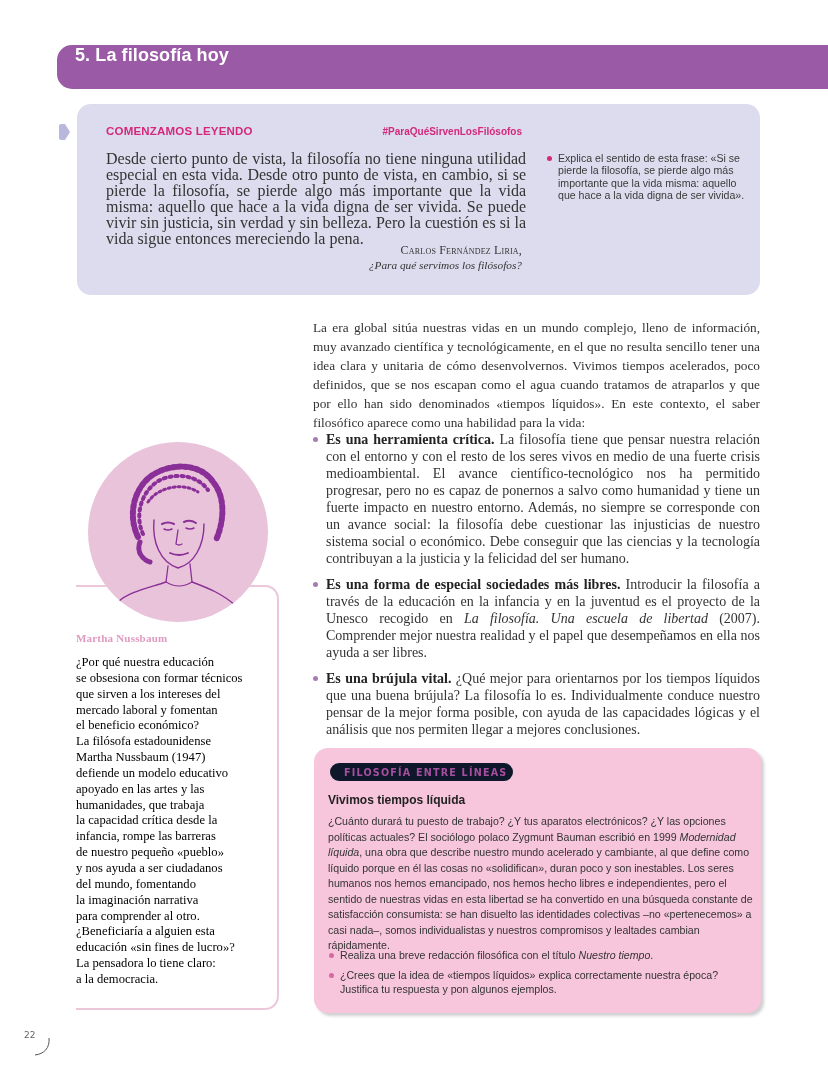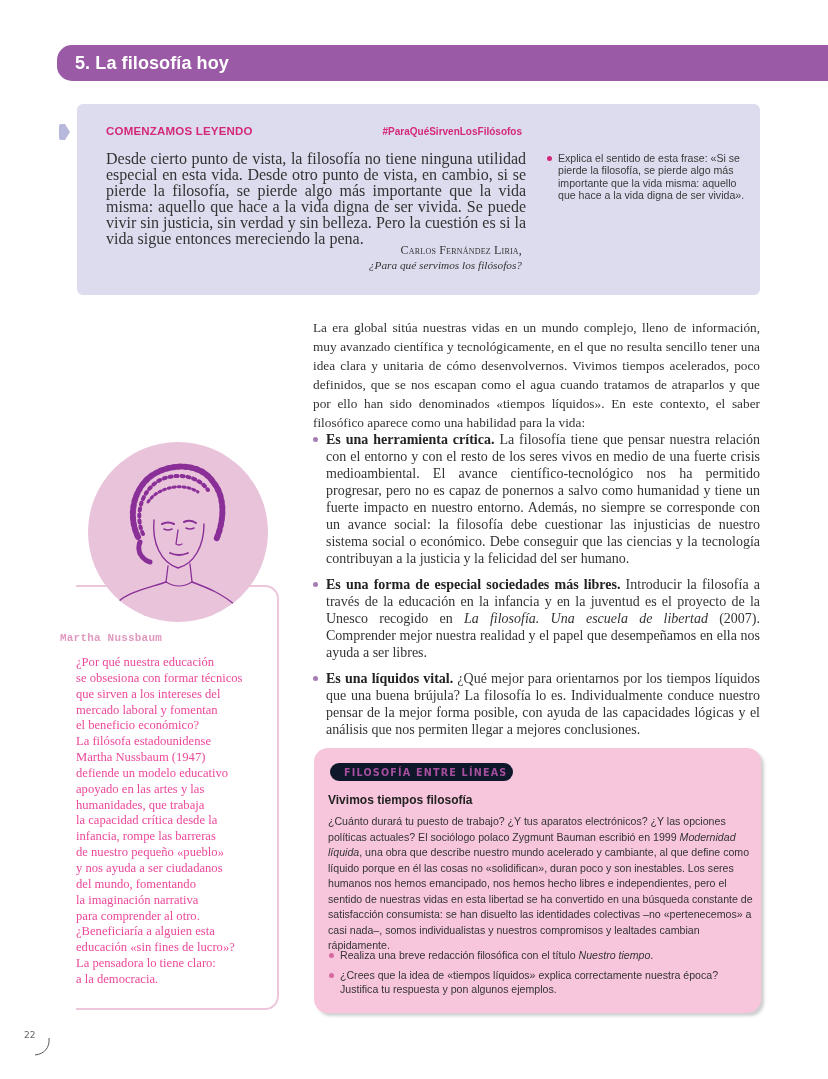--- a/index.html
+++ b/index.html
@@ -1,36 +1,36 @@
 <!DOCTYPE html>
 <html><head>
 <meta charset="utf-8">
 <style>
   * { box-sizing: border-box; margin: 0; padding: 0; }
   html, body { width: 828px; height: 1079px; background: #ffffff; overflow: hidden; }
   body { position: relative; font-family: "DejaVu Serif", serif; color: #3a3a3a; }
 
   
   .section-bar {
-    position: absolute; left: 57px; top: 45px; width: 771px; height: 36px;
+    position: absolute; left: 57px; top: 45px; width: 771px; height: 44px;
     background: #9a5aa6; border-radius: 15px 0 0 15px;
-    display: flex; align-items: center; padding-left: 18px;
+    display: flex; align-items: flex-start; padding-left: 18px;
   }
   .section-bar .title {
     font-family: "Liberation Sans", sans-serif; font-weight: bold; font-size: 18px;
     color: #ffffff; letter-spacing: 0.1px;
   }
 
   
   .reading-marker {
     position: absolute; left: 59px; top: 124px; width: 11px; height: 16px;
   }
   .reading-box {
     position: absolute; left: 77px; top: 104px; width: 683px; height: 191px;
-    background: #dcdcee; border-radius: 6px; padding-left: 47px;
+    background: #dcdcee; border-radius: 14px; padding-left: 47px;
   }
   .reading-head {
     position: absolute; left: 29px; top: 21px; width: 416px;
     display: flex; justify-content: space-between; align-items: baseline;
     font-family: "Liberation Sans", sans-serif; font-weight: bold; color: #d4287a;
   }
   .reading-head .label { font-size: 11.5px; letter-spacing: 0.2px; }
   .reading-head .hashtag { font-size: 10px; }
   .reading-text {
     position: absolute; left: 29px; top: 47px; width: 420px;
@@ -74,26 +74,26 @@
   .portrait {
     position: absolute; left: 88px; top: 442px; width: 180px; height: 180px; border-radius: 50%;
     background: #e8c3d9; overflow: hidden;
   }
   .side-frame {
     position: absolute; left: 76px; top: 585px; width: 203px; height: 425px;
     border-top: 2px solid #ecc7dc; border-right: 2px solid #ecc7dc; border-bottom: 2px solid #ecc7dc;
     border-radius: 0 14px 14px 0;
   }
   .side-name {
-    position: absolute; left: 60px; top: 632px;
-    font-family: Liberation Mono, monospace; font-weight: bold; font-size: 11px; color: #e09ac0; letter-spacing: 0.2px;
+    position: absolute; left: 76px; top: 632px;
+    font-family: Liberation Serif, serif; font-weight: bold; font-size: 11px; color: #e09ac0; letter-spacing: 0.2px;
   }
   .side-text {
     position: absolute; left: 76px; top: 655px; width: 200px;
-    font-family: "Liberation Serif", serif; font-size: 12.6px; line-height: 15.85px; color: #ec4899;
+    font-family: "Liberation Serif", serif; font-size: 12.6px; line-height: 15.85px; color: #000000;
     white-space: pre-line;
   }
 
   
   .fel-box {
     position: absolute; left: 314px; top: 748px; width: 447px; height: 265px;
     background: #f7c6dc; border-radius: 14px;
     box-shadow: 3px 3px 3px rgba(120,120,120,0.35);
   }
   .fel-tag {
@@ -160,21 +160,21 @@
   <li>
     <span class="dot"></span>
     <b>Es una herramienta crítica.</b><span> La filosofía tiene que pensar nuestra relación con el entorno y con el resto de los seres vivos en medio de una fuerte crisis medioambiental. El avance científico-tecnológico nos ha permitido progresar, pero no es capaz de ponernos a salvo como humanidad y tiene un fuerte impacto en nuestro entorno. Además, no siempre se corresponde con un avance social: la filosofía debe cuestionar las injusticias de nuestro sistema social o económico. Debe conseguir que las ciencias y la tecnología contribuyan a la justicia y la felicidad del ser humano.</span>
   </li>
   <li>
     <span class="dot"></span>
     <b>Es una forma de especial sociedades más libres.</b><span> Introducir la filosofía a través de la educación en la infancia y en la juventud es el proyecto de la Unesco recogido en </span><i>La filosofía. Una escuela de libertad</i><span> (2007). Comprender mejor nuestra realidad y el papel que desempeñamos en ella nos ayuda a ser libres.</span>
   </li>
   <li>
     <span class="dot"></span>
-    <b>Es una líquidos vital.</b><span> ¿Qué mejor para orientarnos por los tiempos líquidos que una buena brújula? La filosofía lo es. Individualmente conduce nuestro pensar de la mejor forma posible, con ayuda de las capacidades lógicas y el análisis que nos permiten llegar a mejores conclusiones.</span>
+    <b>Es una brújula vital.</b><span> ¿Qué mejor para orientarnos por los tiempos líquidos que una buena brújula? La filosofía lo es. Individualmente conduce nuestro pensar de la mejor forma posible, con ayuda de las capacidades lógicas y el análisis que nos permiten llegar a mejores conclusiones.</span>
   </li>
 </ul>
 
 <div class="side-frame"></div>
 <div class="portrait" title="Ilustración de Martha Nussbaum">
   <svg width="180" height="180" viewBox="0 0 180 180">
     <g fill="none" stroke="#8a2f98" stroke-linecap="round">
 
       <path d="M50 95 C38 70 48 40 70 30 C90 20 115 24 125 40 C138 55 136 80 128 98" stroke-width="6" stroke-dasharray="3 3"></path>
       <path d="M55 92 C46 72 54 48 72 38 C90 30 110 34 120 48" stroke-width="4" stroke-dasharray="2 4"></path>
@@ -215,21 +215,21 @@
 del mundo, fomentando
 la imaginación narrativa
 para comprender al otro.
 ¿Beneficiaría a alguien esta
 educación «sin fines de lucro»?
 La pensadora lo tiene claro:
 a la democracia.</p>
 
 <div class="fel-box">
   <div class="fel-tag">FILOSOFÍA ENTRE LÍNEAS</div>
-  <div class="fel-title">Vivimos tiempos filosofía</div>
+  <div class="fel-title">Vivimos tiempos líquida</div>
   <p class="fel-text"><span>¿Cuánto durará tu puesto de trabajo? ¿Y tus aparatos electrónicos? ¿Y las opciones políticas actuales? El sociólogo polaco Zygmunt Bauman escribió en 1999 </span><i>Modernidad líquida</i><span>, una obra que describe nuestro mundo acelerado y cambiante, al que define como líquido porque en él las cosas no «solidifican», duran poco y son inestables. Los seres humanos nos hemos emancipado, nos hemos hecho libres e independientes, pero el sentido de nuestras vidas en esta libertad se ha convertido en una búsqueda constante de satisfacción consumista: se han disuelto las identidades colectivas –no «pertenecemos» a casi nada–, somos individualistas y nuestros compromisos y lealtades cambian rápidamente.</span></p>
   <ul class="fel-bullets">
     <li>
       <span class="dot"></span>
       <span>Realiza una breve redacción filosófica con el título </span><i>Nuestro tiempo</i><span>.</span>
     </li>
     <li>
       <span class="dot"></span>
       <span>¿Crees que la idea de «tiempos líquidos» explica correctamente nuestra época? Justifica tu respuesta y pon algunos ejemplos.</span>
     </li>

